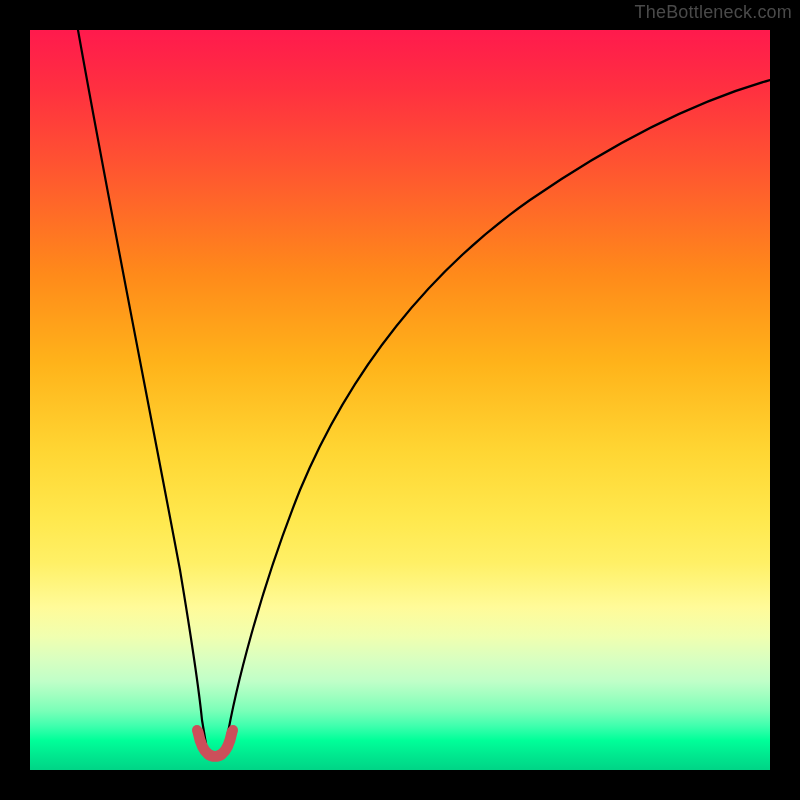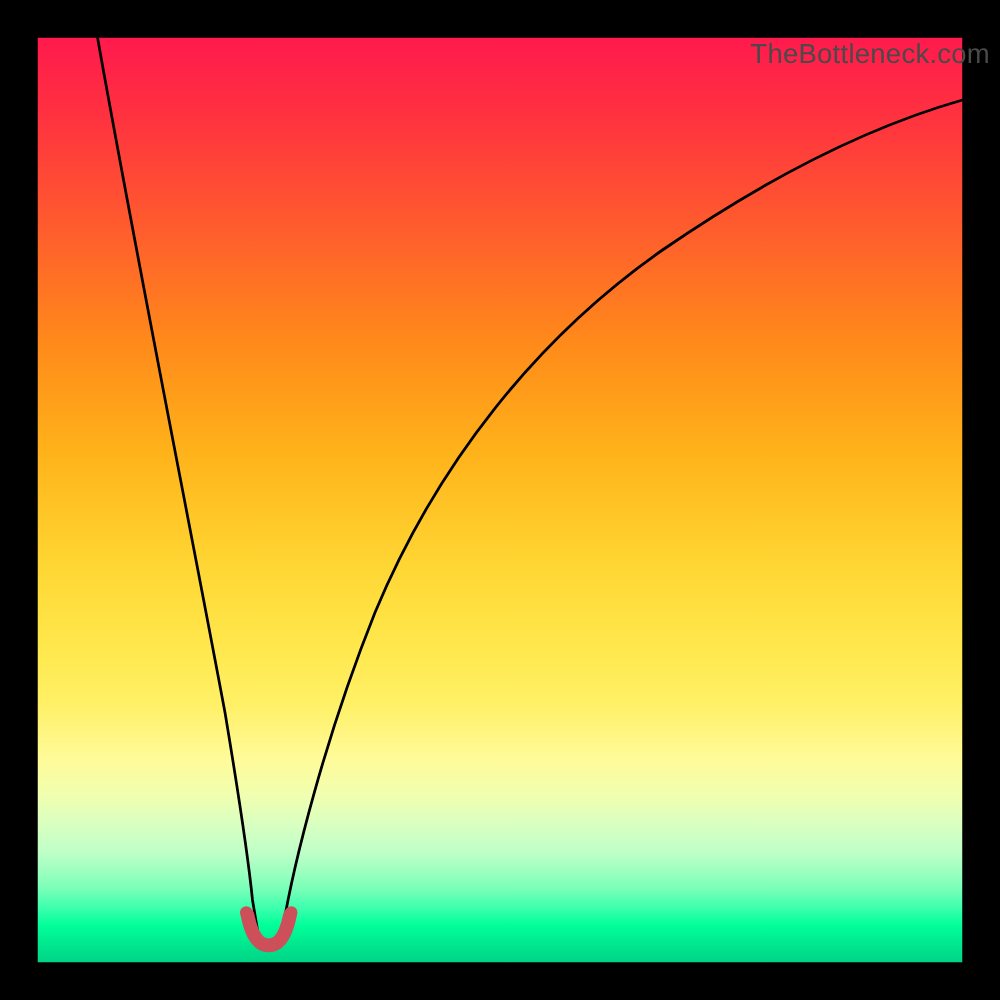--- a/index.html
+++ b/index.html
@@ -41,25 +41,24 @@
       #00ff99 96%,
       #00e88f 98%,
       #00d486 100%
     );
   }
   .watermark {
     position: absolute;
     top: 2px;
     right: 8px;
     color: #4a4a4a;
-    font-size: 22px;
+    font-size: 18px;
     font-weight: 500;
     letter-spacing: 0.2px;
     pointer-events: none;
-    margin-top: 28px;
   }
   svg.curve {
     position: absolute;
     left: 0; top: 0;
     width: 740px;
     height: 740px;
     overflow: visible;
   }
 </style>
 </head>

